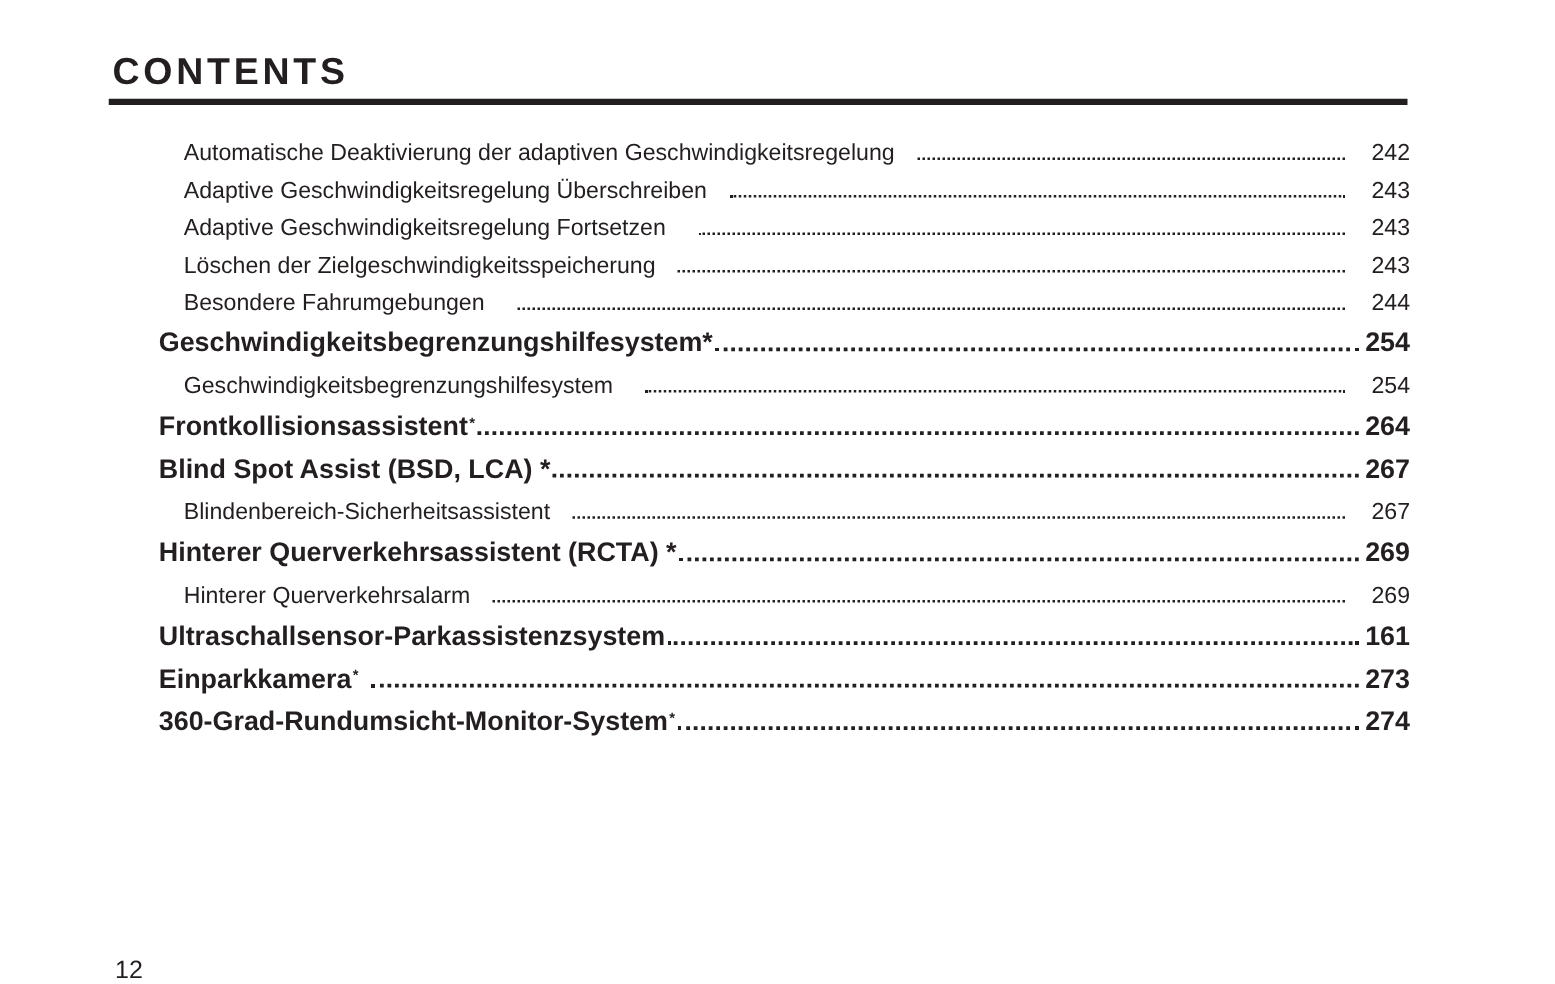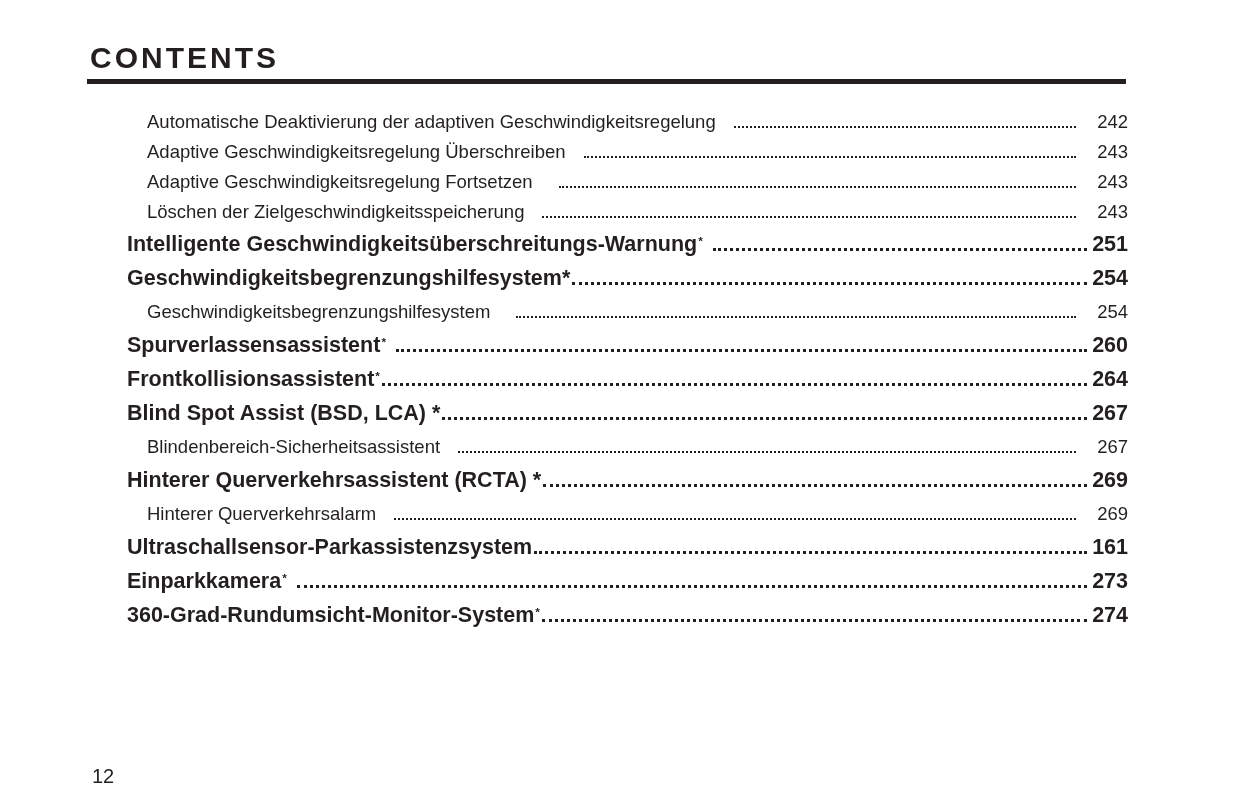--- a/index.html
+++ b/index.html
@@ -121,45 +121,40 @@
     <span class="leader"></span>
     <span class="toc-page">243</span>
   </div>
 
   <div class="toc-row sub">
     <span class="toc-title">Löschen der Zielgeschwindigkeitsspeicherung</span>
     <span class="leader"></span>
     <span class="toc-page">243</span>
   </div>
 
-
-
-  <div class="toc-row main gap">
-    <span class="toc-title">Intelligente Geschwindigkeitsüberschreitungs-Warnung<span class="sup">*</span></span>
-    <span class="leader"></span>
-    <span class="toc-page">251</span>
-  </div>
+  <div class="toc-row sub gap">
+    <span class="toc-title">Besondere Fahrumgebungen</span>
+    <span class="leader"></span>
+    <span class="toc-page">244</span>
+  </div>
+
+
 
   <div class="toc-row main">
     <span class="toc-title">Geschwindigkeitsbegrenzungshilfesystem*</span>
     <span class="leader"></span>
     <span class="toc-page">254</span>
   </div>
 
   <div class="toc-row sub gap">
     <span class="toc-title">Geschwindigkeitsbegrenzungshilfesystem</span>
     <span class="leader"></span>
     <span class="toc-page">254</span>
   </div>
 
-  <div class="toc-row main gap">
-    <span class="toc-title">Spurverlassensassistent<span class="sup">*</span></span>
-    <span class="leader"></span>
-    <span class="toc-page">260</span>
-  </div>
 
   <div class="toc-row main">
     <span class="toc-title">Frontkollisionsassistent<span class="sup">*</span></span>
     <span class="leader"></span>
     <span class="toc-page">264</span>
   </div>
 
   <div class="toc-row main">
     <span class="toc-title">Blind Spot Assist (BSD, LCA) *</span>
     <span class="leader"></span>

